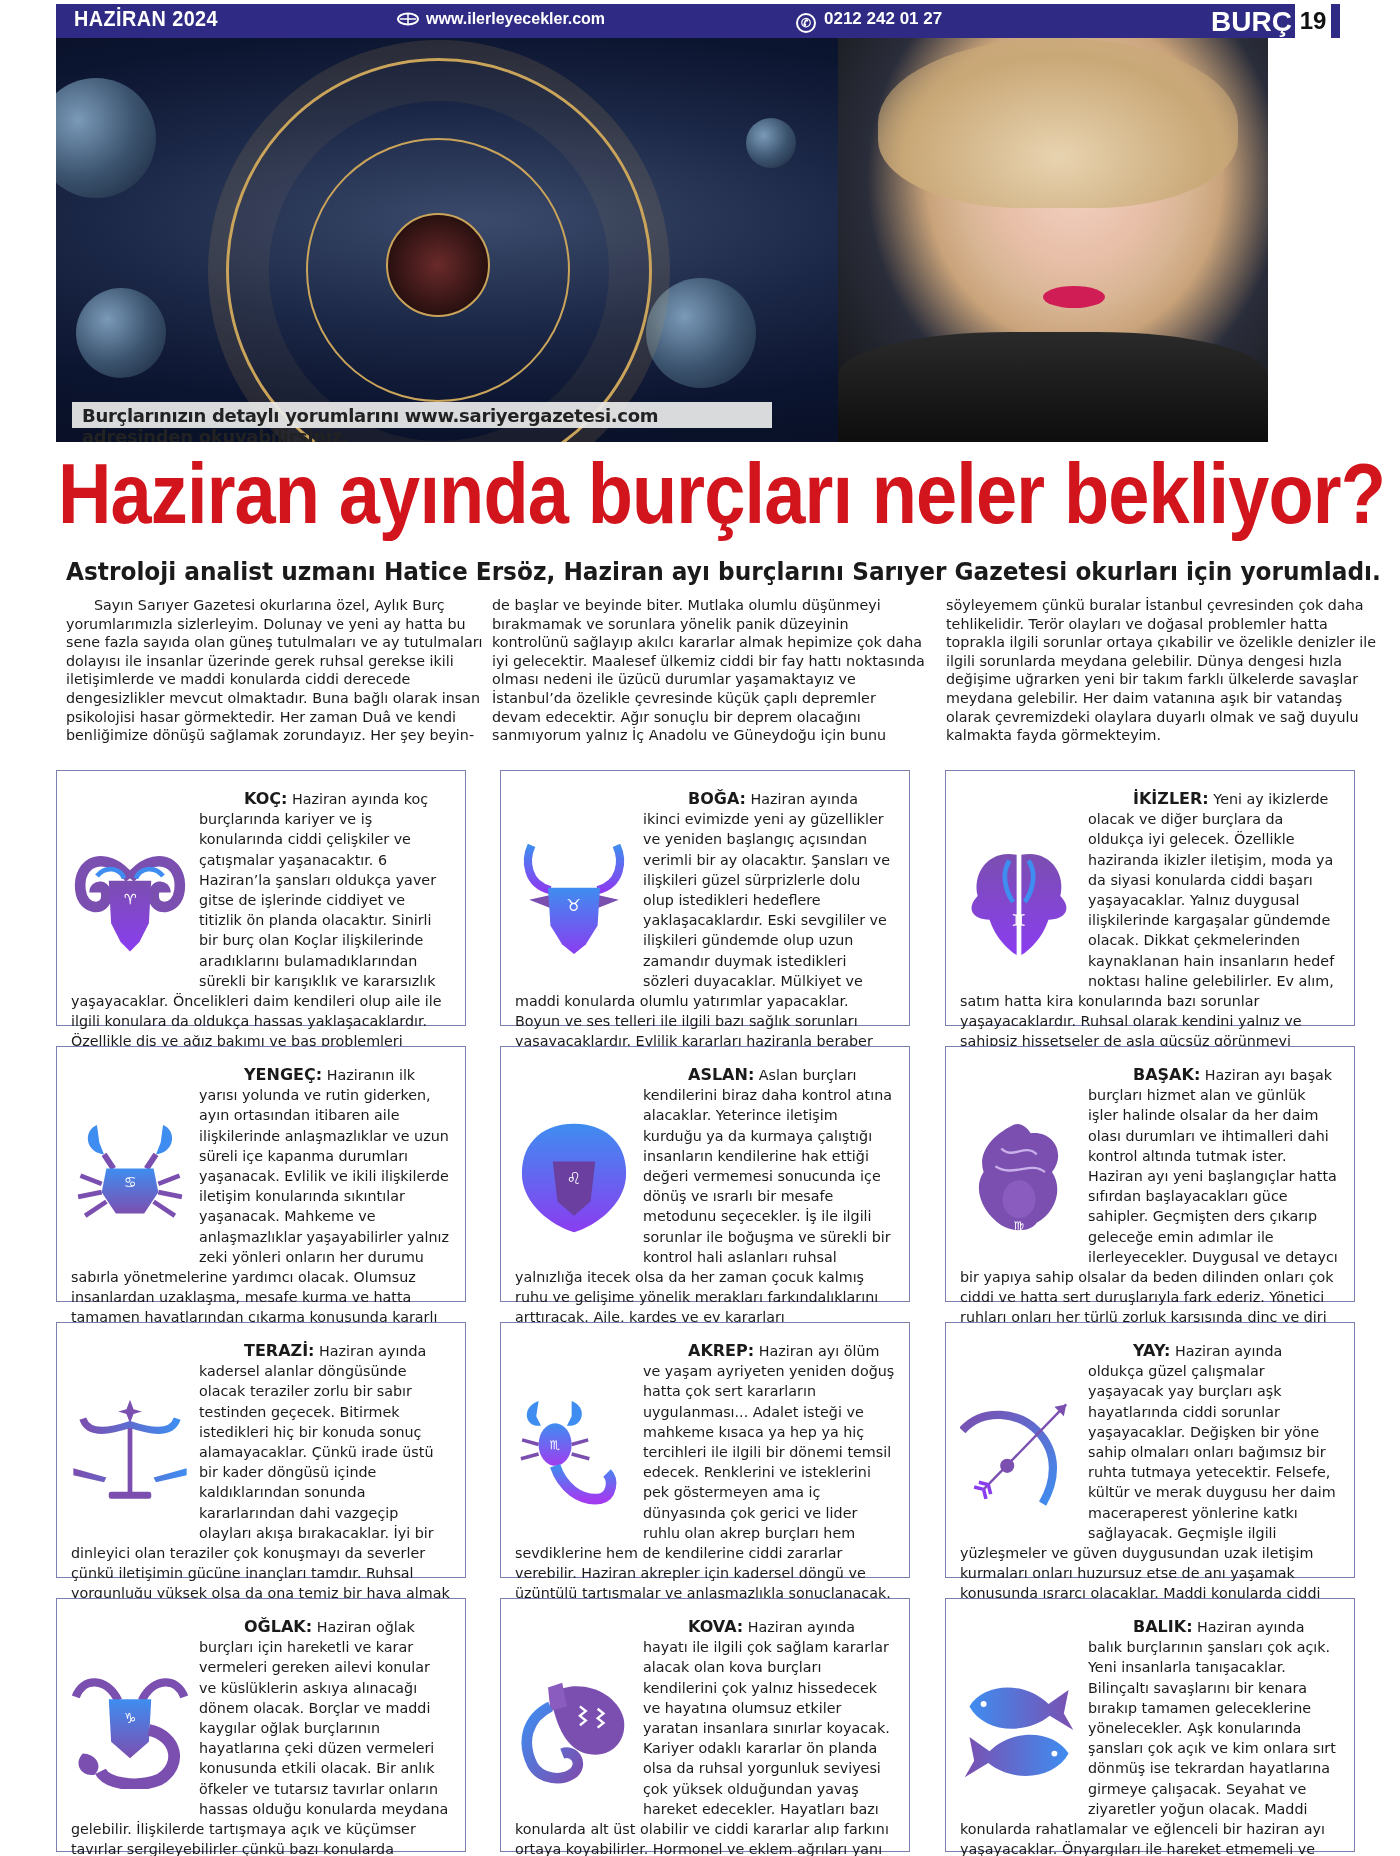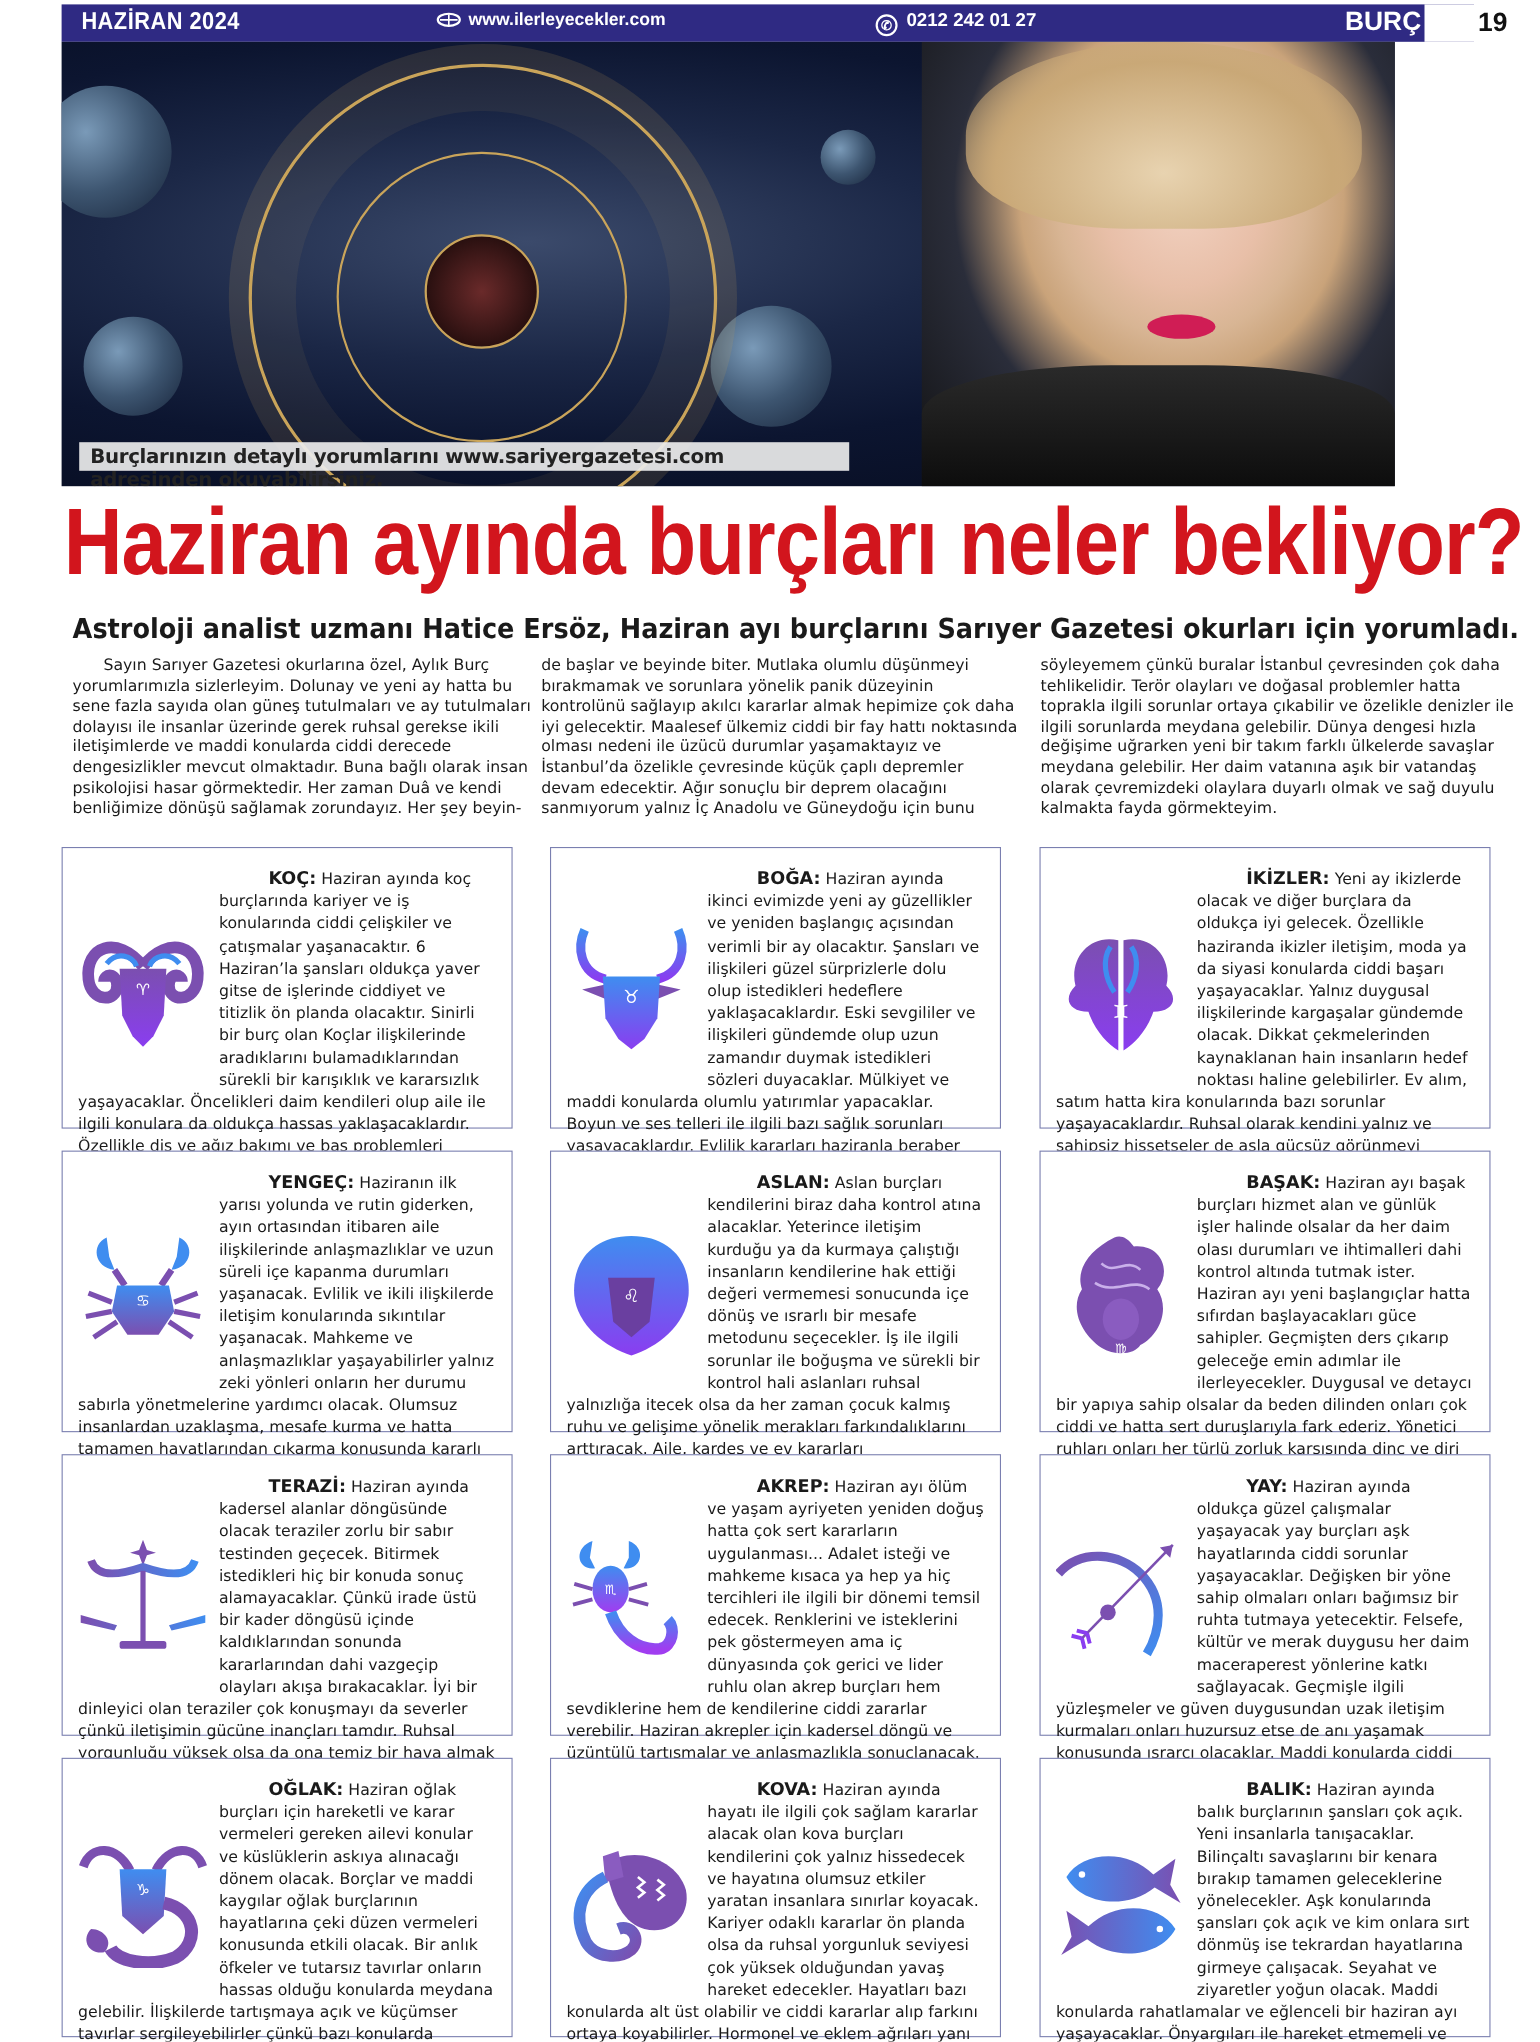--- a/index.html
+++ b/index.html
@@ -6,22 +6,22 @@
   body{width:1400px;height:1856px;position:relative;overflow:hidden;font-family:"Liberation Sans",sans-serif;color:#1a1a1a;}
   .page{position:absolute;left:0;top:0;width:1400px;height:1856px;}
 
   
   .topbar{position:absolute;left:56px;top:4px;width:1284px;height:34px;background:#2f2a83;}
   .topbar .date{position:absolute;left:18px;top:2px;color:#fff;font-weight:bold;font-size:22px;letter-spacing:0.5px;font-family:"Liberation Sans",sans-serif;transform:scaleX(0.9);transform-origin:left center;}
   .topbar .web{position:absolute;left:340px;top:6px;color:#fff;font-weight:bold;font-size:16px;}
   .topbar .web .ico{display:inline-block;width:24px;height:14px;margin-right:6px;vertical-align:-2px;}
   .topbar .phone{position:absolute;left:740px;top:5px;color:#fff;font-weight:bold;font-size:17px;}
   .topbar .phone .ico{display:inline-block;width:16px;height:16px;border:2px solid #fff;border-radius:50%;text-align:center;line-height:16px;font-size:12px;margin-right:8px;vertical-align:-3px;}
-  .topbar .section{position:absolute;right:48px;top:2px;color:#fff;font-weight:bold;font-size:24px;}
-  .pagenum{position:absolute;left:1295px;top:4px;width:36px;height:34px;background:#fff;color:#111;font-weight:bold;font-size:24px;text-align:center;line-height:34px;padding-left:44px;}
+  .topbar .section{position:absolute;right:48px;top:2px;color:#fff;font-weight:bold;font-size:28px;}
+  .pagenum{position:absolute;left:1295px;top:4px;width:36px;height:34px;background:#fff;color:#111;font-weight:bold;font-size:24px;text-align:center;line-height:34px;}
   .logo{position:absolute;left:625px;top:2px;width:155px;height:40px;background:#fff;border-top:3px solid #2a6fc2;margin-top:44px;}
   .logo .name{position:absolute;left:4px;top:0px;color:#d71920;font-weight:bold;font-size:34px;font-family:"Liberation Serif",serif;letter-spacing:-1px;transform:scaleX(1.02);}
   .logo .sub{position:absolute;right:6px;bottom:-2px;color:#222;font-size:9px;font-style:italic;font-family:"Liberation Serif",serif;}
 
   
   .hero{position:absolute;left:56px;top:38px;width:1212px;height:404px;overflow:hidden;
     background:radial-gradient(ellipse at 35% 45%, #3b4a6b 0%, #1b2746 35%, #0c1530 60%, #050a1c 100%);}
   .hero .wheel{position:absolute;left:170px;top:20px;width:420px;height:420px;border-radius:50%;
     border:3px solid #c9a45a;box-shadow:0 0 0 18px rgba(201,164,90,0.15), inset 0 0 0 40px rgba(201,164,90,0.08);}
   .hero .wheel2{position:absolute;left:250px;top:100px;width:260px;height:260px;border-radius:50%;border:2px solid #c9a45a;}

